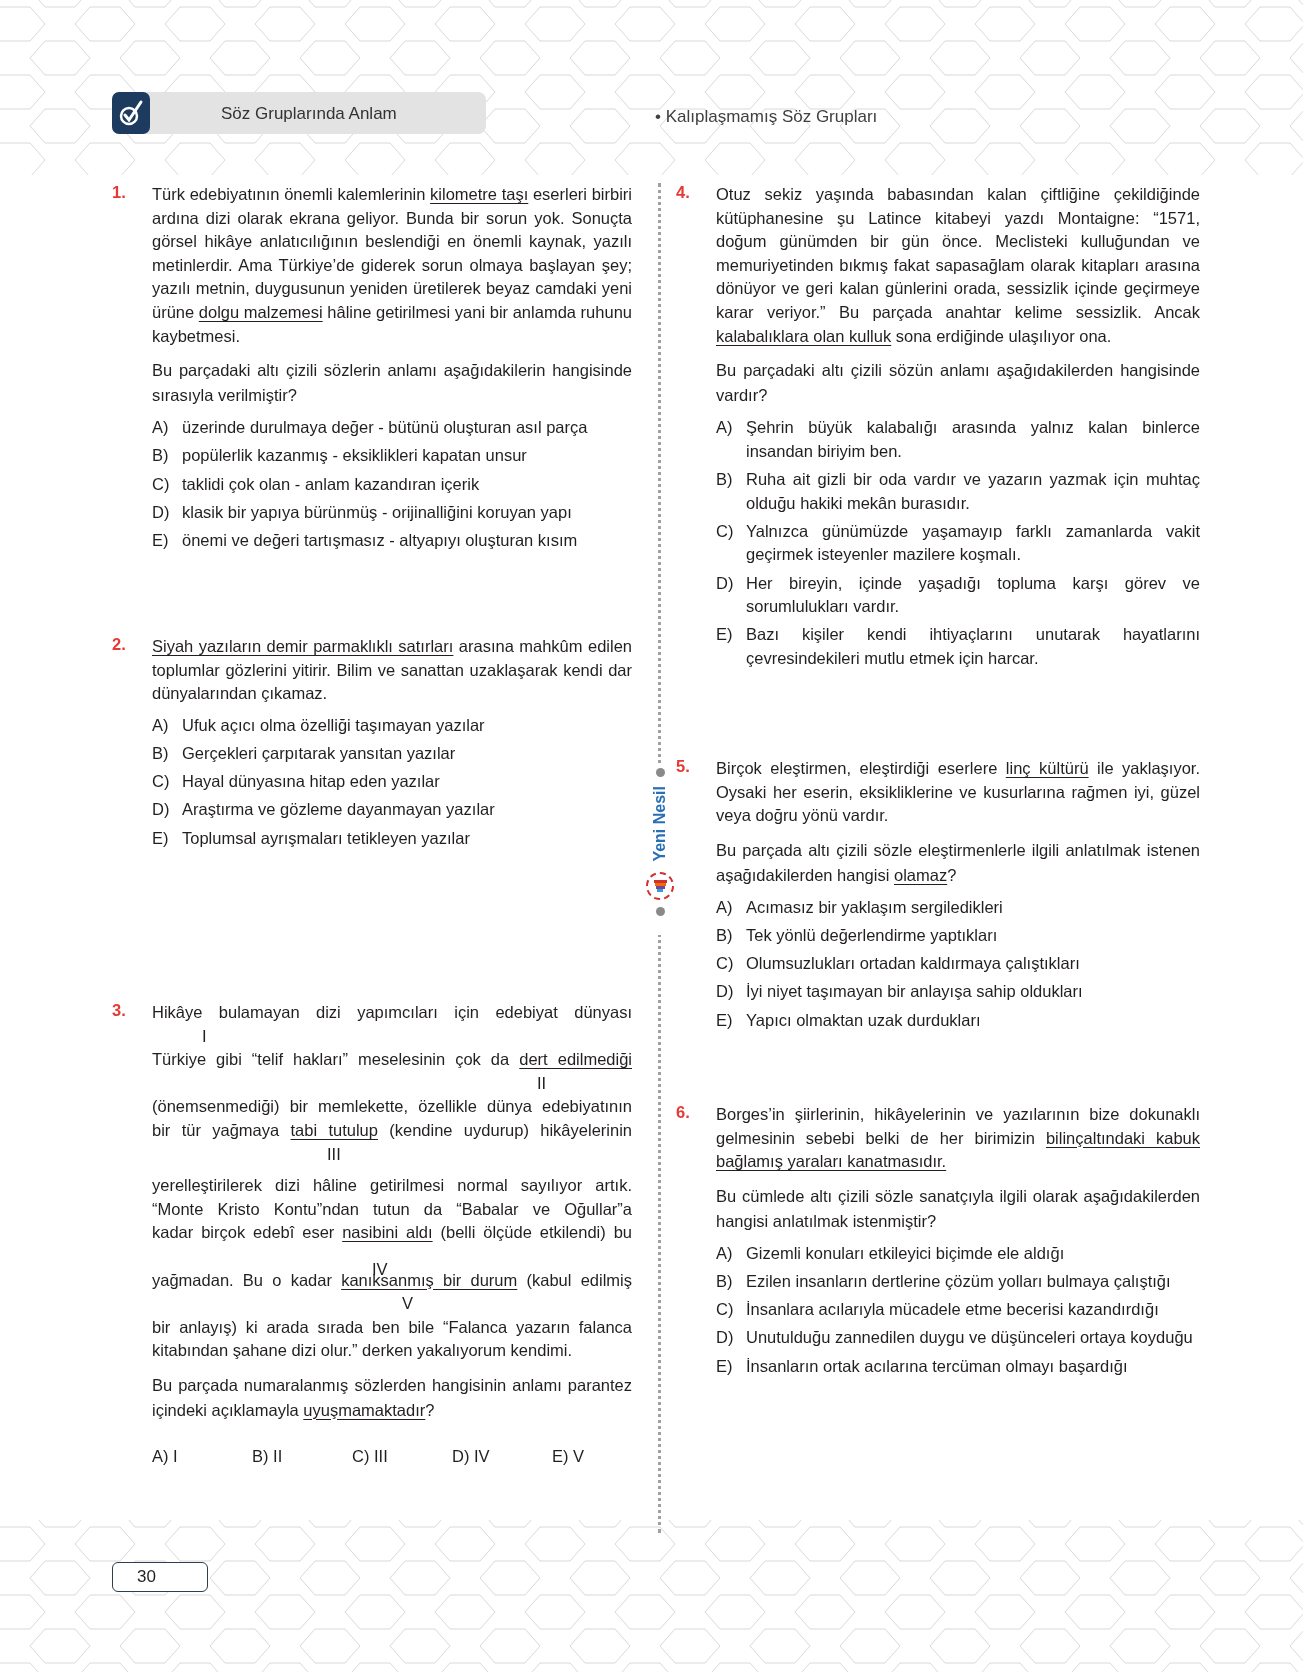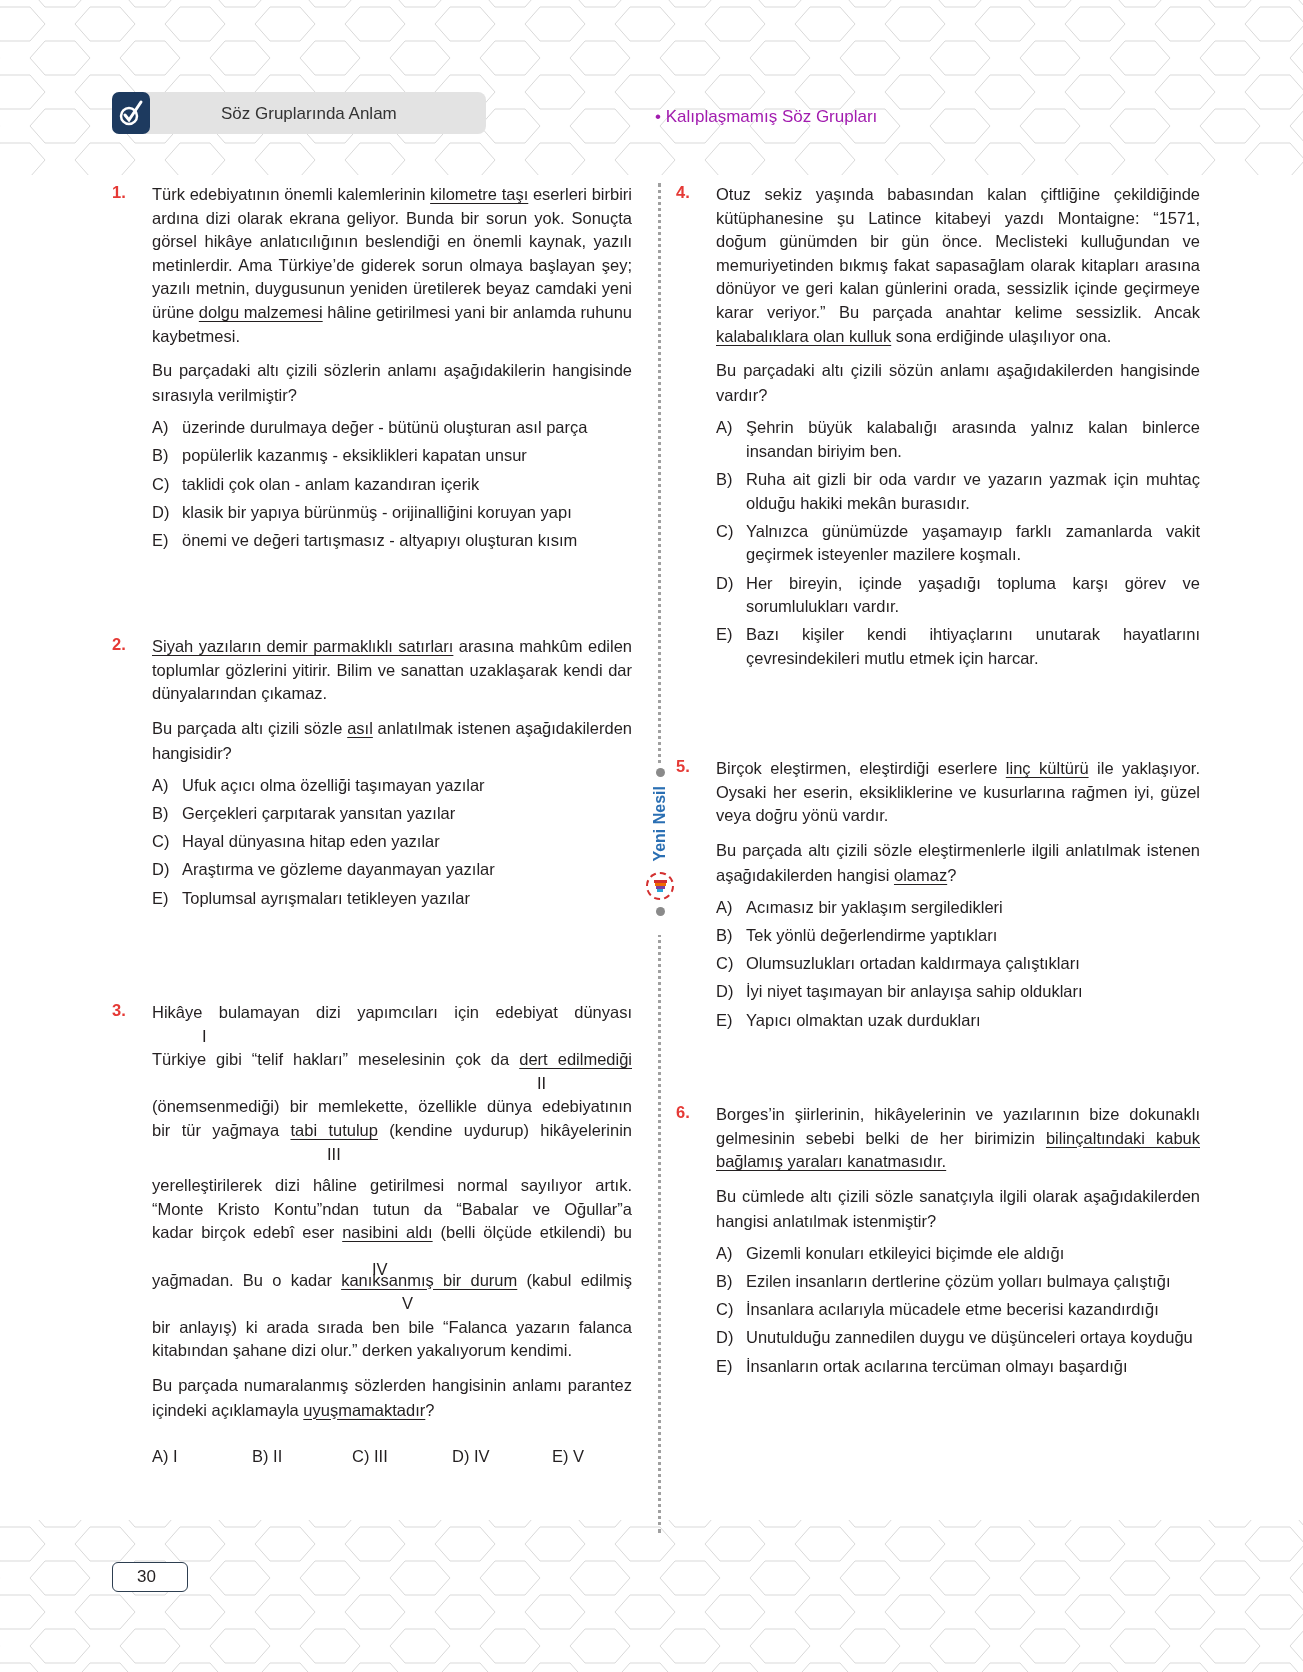--- a/index.html
+++ b/index.html
@@ -20,21 +20,21 @@
   }
   .header-logo {
     position: absolute; left: 112px; top: 92px; width: 38px; height: 42px;
     background: #1d3a5f; border-radius: 7px;
     display: flex; align-items: center; justify-content: center;
   }
   .header-title {
     position: absolute; left: 221px; top: 104px; font-size: 17px; color: #333;
   }
   .header-topic {
-    position: absolute; left: 655px; top: 107px; font-size: 17px; color: #a21caf;
+    position: absolute; left: 655px; top: 107px; font-size: 17px; color: #404040;
   }
 
   
   .col { position: absolute; top: 183px; }
   .col.left { left: 112px; width: 520px; }
   .col.right { left: 676px; width: 524px; }
 
   .q { position: absolute; left: 0; width: 100%; }
   .qnum {
     position: absolute; left: 0; top: 0; color: #e53935; font-weight: bold; font-size: 16.5px;
@@ -69,21 +69,21 @@
     writing-mode: vertical-rl; transform: rotate(180deg);
     color: #2a6fb3; font-weight: bold; font-size: 16px; margin: 6px 0;
   }
   .brand .badge {
     width: 24px; height: 24px; border: 2px dashed #d32f2f; border-radius: 50%;
     display: flex; flex-direction: column; align-items: center; justify-content: center; margin: 4px 0;
   }
   .badge i { display: block; height: 3px; }
 
   .page-num {
-    position: absolute; left: 112px; top: 1562px; width: 76px; height: 30px;
+    position: absolute; left: 112px; top: 1562px; width: 96px; height: 30px;
     border: 1.5px solid #2d3e50; border-radius: 6px; background: #fff;
     font-size: 17px; display: flex; align-items: center; padding-left: 24px; box-sizing: border-box;
   }
 </style>
 </head>
 <body>
 
 <svg class="hexbg top" viewBox="0 0 1303 175" preserveAspectRatio="none">
   <g id="hexrow" stroke="#d9d9d9" stroke-width="1" fill="none">
       <polygon points="-60,-10 -45,-27 -15,-27 0,-10 -15,7 -45,7"></polygon>
@@ -351,21 +351,20 @@
             <span class="lt">E)</span>
             <span class="tx">önemi ve değeri tartışmasız - altyapıyı oluşturan kısım</span>
           </div>
         </div>
       </div>
     </div>
   <div class="q" style="top:452px">
       <div class="qnum">2.</div>
       <div class="qbody">
         <p><span class="u">Siyah yazıların demir parmaklıklı satırları</span><span> arasına mahkûm edilen toplumlar gözlerini yitirir. Bilim ve sanattan uzaklaşarak kendi dar dünyalarından çıkamaz.</span></p>
-        <p class="stem"><span>Bu parçada altı çizili sözle </span><span class="u">asıl</span><span> anlatılmak istenen aşağıdakilerden hangisidir?</span></p>
         <div class="opts">
           <div class="opt">
             <span class="lt">A)</span>
             <span class="tx">Ufuk açıcı olma özelliği taşımayan yazılar</span>
           </div>
           <div class="opt">
             <span class="lt">B)</span>
             <span class="tx">Gerçekleri çarpıtarak yansıtan yazılar</span>
           </div>
           <div class="opt">

